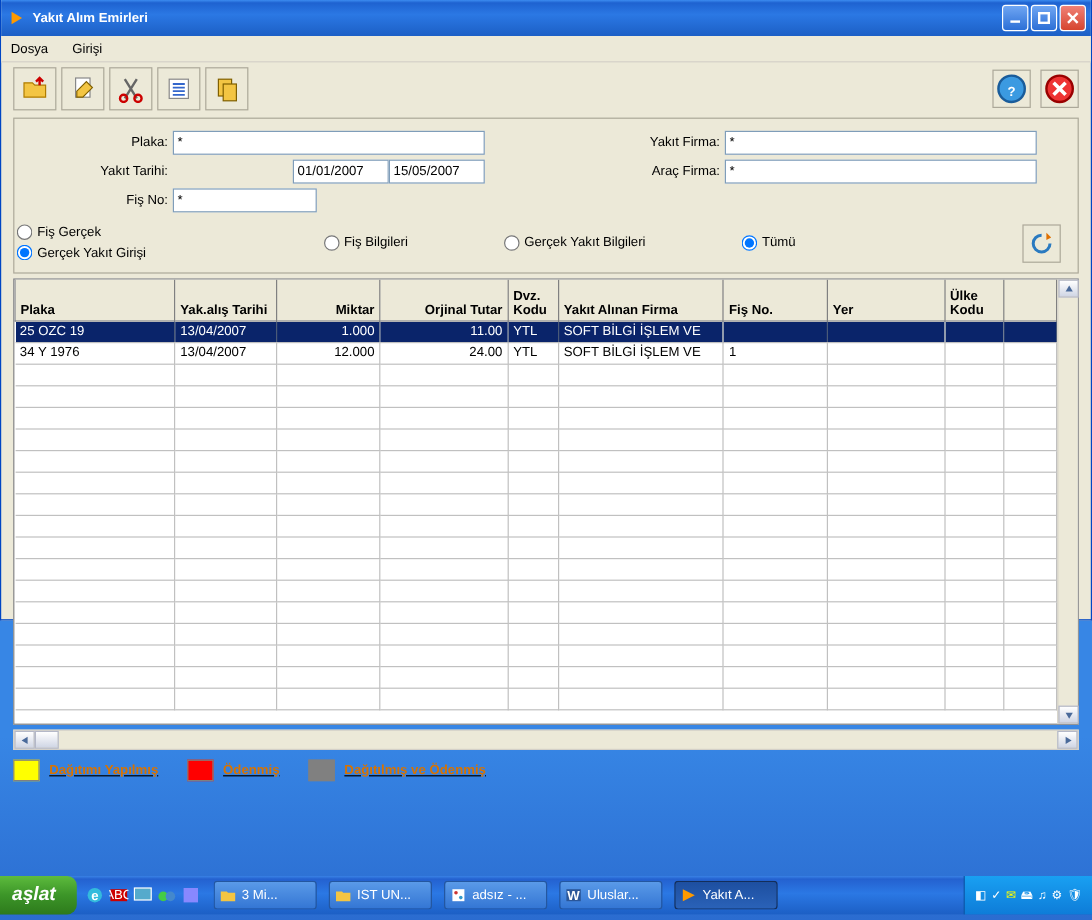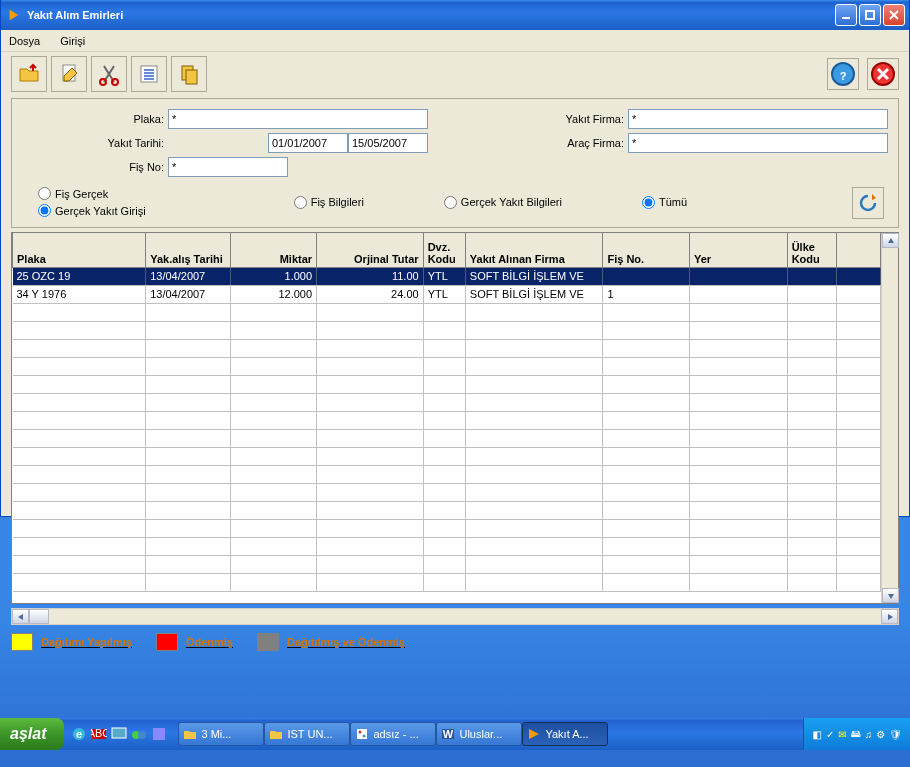--- a/index.html
+++ b/index.html
@@ -13,21 +13,21 @@
 .wbtn { width: 22px; height: 22px; margin-left: 2px; border-radius: 3px; border: 1px solid #fff; display: flex; align-items: center; justify-content: center; cursor: pointer; }
 .wbtn.min, .wbtn.max { background: linear-gradient(to bottom, #6fa6f3, #2c6fd6); }
 .wbtn.close { background: linear-gradient(to bottom, #f08176, #d6452f); }
 .wbtn svg { width: 12px; height: 12px; }
 .menubar { height: 22px; background: #ece9d8; display: flex; align-items: center; padding-left: 8px; gap: 20px; border-bottom: 1px solid #d4d0c8; }
 .menubar span { cursor: default; }
 .toolbar { height: 44px; display: flex; align-items: center; padding: 4px 10px; gap: 4px; }
 .tbtn { width: 36px; height: 36px; border: 1px solid #aca899; background: #ece9d8; display: flex; align-items: center; justify-content: center; cursor: pointer; }
 .toolbar .spacer { flex: 1; }
 .helpbtn, .cancelbtn { width: 32px; height: 32px; display: flex; align-items: center; justify-content: center; cursor: pointer; border: 1px solid #aca899; background: #ece9d8; margin-left: 4px; }
-.panel { margin: 2px 10px 4px 10px; border: 1px solid #aca899; background: #ece9d8; padding: 10px 14px 10px 26px; }
+.panel { margin: 2px 10px 4px 10px; border: 1px solid #aca899; background: #ece9d8; padding: 10px 14px 10px 2px; }
 .form-grid { display: grid; grid-template-columns: 130px 260px 90px 110px 260px; row-gap: 4px; align-items: center; }
 .form-grid label { text-align: right; padding-right: 4px; }
 .form-grid input[type=text] { border: 1px solid #7f9db9; height: 20px; padding: 1px 3px; background: #fff; width: 100%; }
 .date-pair { display: flex; gap: 0; justify-content: flex-end; }
 .date-pair input { width: 80px !important; }
 .radio-row { display: flex; align-items: center; margin-top: 10px; gap: 8px; position: relative; }
 .radio-group-left { display: flex; flex-direction: column; gap: 4px; }
 .radio-row .rgrp { display: flex; align-items: center; gap: 4px; }
 .radio-row .rset { display: flex; gap: 80px; margin-left: 140px; align-items: center; }
 .refresh-btn { position: absolute; right: 0; top: 0; width: 32px; height: 32px; border: 1px solid #aca899; background: #ece9d8; display: flex; align-items: center; justify-content: center; cursor: pointer; }
@@ -38,25 +38,25 @@
 table.data th { background: #ece9d8; border: 1px solid #808080; border-top: none; padding: 2px 4px; text-align: left; font-weight: bold; height: 34px; vertical-align: bottom; }
 table.data td { border-right: 1px solid #c0c0c0; border-bottom: 1px solid #c0c0c0; padding: 1px 4px; height: 18px; white-space: nowrap; overflow: hidden; }
 table.data td.num { text-align: right; }
 tr.sel td { background: #0a246a; color: #fff; border-right-color: #4a5a78; }
 tr.empty td { background: #fff; }
 .hscroll { margin: 0 10px; height: 17px; background: #ece9d8; border: 1px solid #d4d0c8; display: flex; align-items: center; }
 .sbtn { width: 17px; height: 15px; background: linear-gradient(#fff,#cfd5e4); border: 1px solid #b4b8c8; display: flex; align-items: center; justify-content: center; }
 .legend { margin: 8px 10px; display: flex; align-items: center; gap: 24px; text-decoration: underline; }
 .legend .item { display: flex; align-items: center; gap: 8px; color: #d87300; font-weight: bold; }
 .legend .swatch { width: 22px; height: 18px; border: 1px solid #808080; }
-.taskbar { position: absolute; left: 0; bottom: 17px; width: 910px; height: 32px; background: linear-gradient(to bottom, #3982e5 0%, #2461d0 8%, #2b78e4 45%, #1c5fc5 100%); display: flex; align-items: center; }
+.taskbar { position: absolute; left: 0; bottom: 5px; width: 910px; height: 32px; background: linear-gradient(to bottom, #3982e5 0%, #2461d0 8%, #2b78e4 45%, #1c5fc5 100%); display: flex; align-items: center; }
 .start { height: 32px; padding: 0 18px 0 10px; background: linear-gradient(to bottom, #5dbb3d 0%, #3c9528 50%, #2d7a1c 100%); color: #fff; font-style: italic; font-weight: bold; font-size: 16px; display: flex; align-items: center; border-radius: 0 8px 8px 0; }
 .ql { display: flex; gap: 2px; margin-left: 6px; }
 .ql .q { width: 18px; height: 20px; display: flex; align-items: center; justify-content: center; }
-.tasks { display: flex; gap: 0; margin-left: 10px; flex: 1; overflow: hidden; }
+.tasks { display: flex; gap: 10px; margin-left: 10px; flex: 1; overflow: hidden; }
 .task { height: 24px; min-width: 86px; max-width: 100px; background: linear-gradient(to bottom, #5a9ae8, #3476d4); border: 1px solid #2457a0; border-radius: 3px; display: flex; align-items: center; padding: 0 4px; color: #fff; gap: 4px; overflow: hidden; white-space: nowrap; }
 .task.active { background: linear-gradient(to bottom, #1d4fa0, #2a62b8); border-color: #142e5a; }
 .tray { background: linear-gradient(to bottom, #19a0f2, #0e7cd8); height: 32px; display: flex; align-items: center; padding: 0 8px; gap: 4px; border-left: 1px solid #0a5aaa; }
 .tray span { color: #fff; font-size: 10px; }
 col.c1{width:120px} col.c2{width:76px} col.c3{width:78px} col.c4{width:96px} col.c5{width:38px} col.c6{width:124px} col.c7{width:78px} col.c8{width:88px} col.c9{width:44px} col.c10{width:40px}
 </style>
 </head>
 <body>
 
 <div class="desktop">

